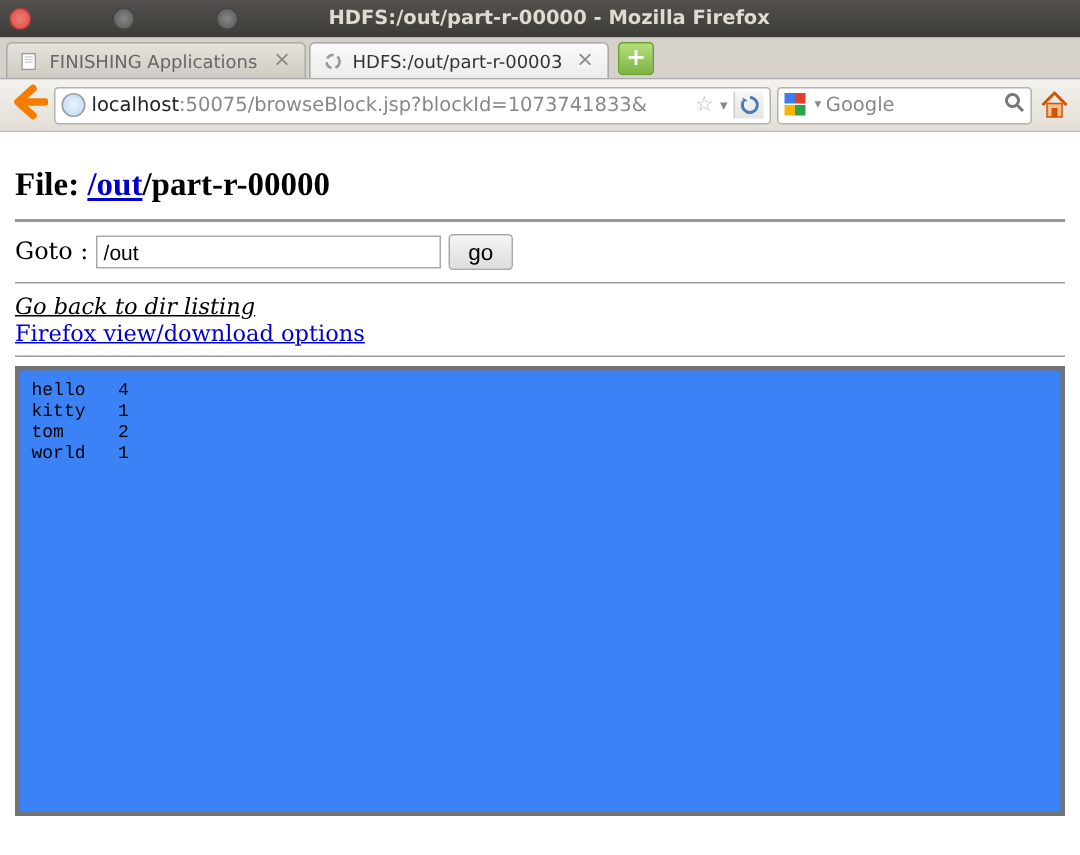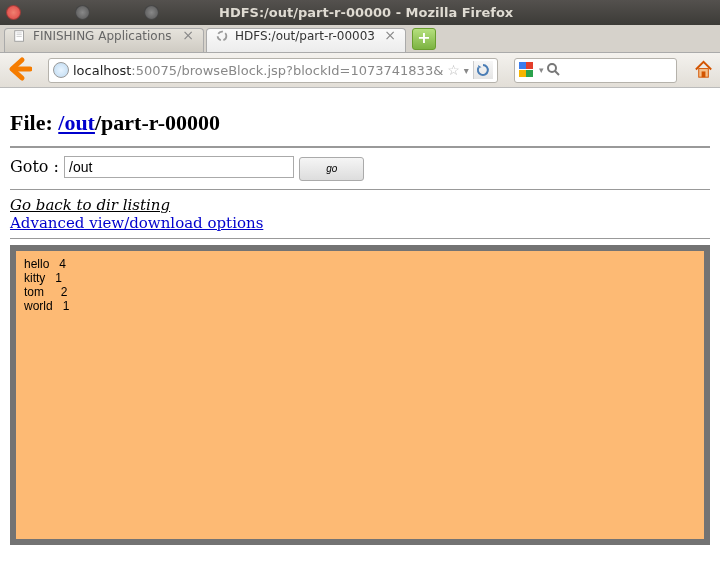--- a/index.html
+++ b/index.html
@@ -37,21 +37,21 @@
 .tabstrip {
   background: #d6d2cb;
   height: 28px;
   display: flex;
   align-items: flex-end;
   padding: 0 4px;
   border-bottom: 1px solid #aaa;
 }
 .tab {
   display: flex;
-  align-items: flex-start;
+  align-items: center;
   height: 24px;
   padding: 0 8px;
   margin-right: 2px;
   border: 1px solid #aaa;
   border-bottom: none;
   border-radius: 4px 4px 0 0;
   font-size: 12px;
   min-width: 200px;
   max-width: 230px;
   background: linear-gradient(#e6e3dc, #cfcbc3);
@@ -89,21 +89,21 @@
   text-align: center;
   line-height: 18px;
 }
 
 .toolbar {
   background: linear-gradient(#f4f2ee, #e2ded7);
   height: 35px;
   display: flex;
   align-items: center;
   padding: 0 6px;
-  gap: 16px;
+  gap: 4px;
   border-bottom: 1px solid #bbb;
 }
 .back-arrow svg { width: 26px; height: 26px; }
 .urlbar {
   flex: 1;
   height: 25px;
   background: #fff;
   border: 1px solid #b5b2ab;
   border-radius: 3px;
   display: flex;
@@ -164,42 +164,41 @@
 hr.thin { border-top: 1px solid #999; }
 .goto-row { margin: 8px 0; font-family: "DejaVu Serif", Georgia, serif; font-size: 16px; }
 .goto-row input[type=text] {
   width: 230px; height: 22px;
   font-size: 14px;
   padding: 0 4px;
   border: 1px solid #aaa;
 }
 .goto-row button {
   height: 24px;
-  padding: 0 26px;
+  padding: 0 12px;
   background: linear-gradient(#f5f5f5,#ddd);
   border: 1px solid #aaa;
   border-radius: 3px;
-  font-size: 10px;
-  font-style: italic;
+  font-size: 15px;
 }
 .links { margin: 6px 0; }
 .links a {
   color: #000000;
   text-decoration: underline;
   font-style: italic;
   font-family: "DejaVu Serif", Georgia, serif;
   font-size: 15px;
 }
 .links a.adv { font-style: normal; color: #0000cd; }
 pre.fileout {
-  background: #fdba74;
-  border: 6px solid #737373;
+  background: #3b82f6;
+  border: 3px solid #737373;
   margin: 6px 0;
   padding: 6px 8px;
-  font-family: Liberation Sans, sans-serif;
+  font-family: Liberation Mono, monospace;
   font-size: 12px;
   min-height: 300px;
   white-space: pre;
 }
 </style>
 </head>
 <body>
 
 <div class="titlebar">
   <span class="win-btn win-close"></span>
@@ -253,20 +252,21 @@
     </span>
   </div>
   <div class="searchbar">
     <span class="g-icon">
       <span style="background:#3b7ded"></span>
         <span style="background:#e33e2b"></span>
         <span style="background:#f7b500"></span>
         <span style="background:#2ba24c"></span>
     </span>
     <span style="font-size:9px;color:#888;margin-right:3px">▾</span>
+    <span style="flex:1">Google</span>
     <span class="magnify">
       <svg width="14" height="14" viewBox="0 0 14 14">
           <circle cx="6" cy="6" r="4" fill="none" stroke="#777" stroke-width="2"></circle>
           <line x1="9" y1="9" x2="13" y2="13" stroke="#777" stroke-width="2"></line>
         </svg>
     </span>
   </div>
   <span class="home-icon">
     <svg viewBox="0 0 22 22">
         <path d="M3 11 L11 3 L19 11" fill="none" stroke="#d35400" stroke-width="2"></path>
@@ -280,20 +280,20 @@
   <h2 class="filehdr"><span>File: </span><a href="#">/out</a><span>/part-r-00000</span></h2>
   <hr>
   <div class="goto-row">
     <span>Goto : </span>
     <input type="text" value="/out" style="">
     <button>go</button>
   </div>
   <hr class="thin">
   <div class="links">
     <a href="#">Go back to dir listing</a><br>
-    <a href="#" class="adv">Advanced view/download options</a>
+    <a href="#" class="adv">Firefox view/download options</a>
   </div>
   <hr class="thin">
   <pre class="fileout">hello   4
 kitty   1
 tom     2
 world   1</pre>
 </div>
 
 </body></html>

